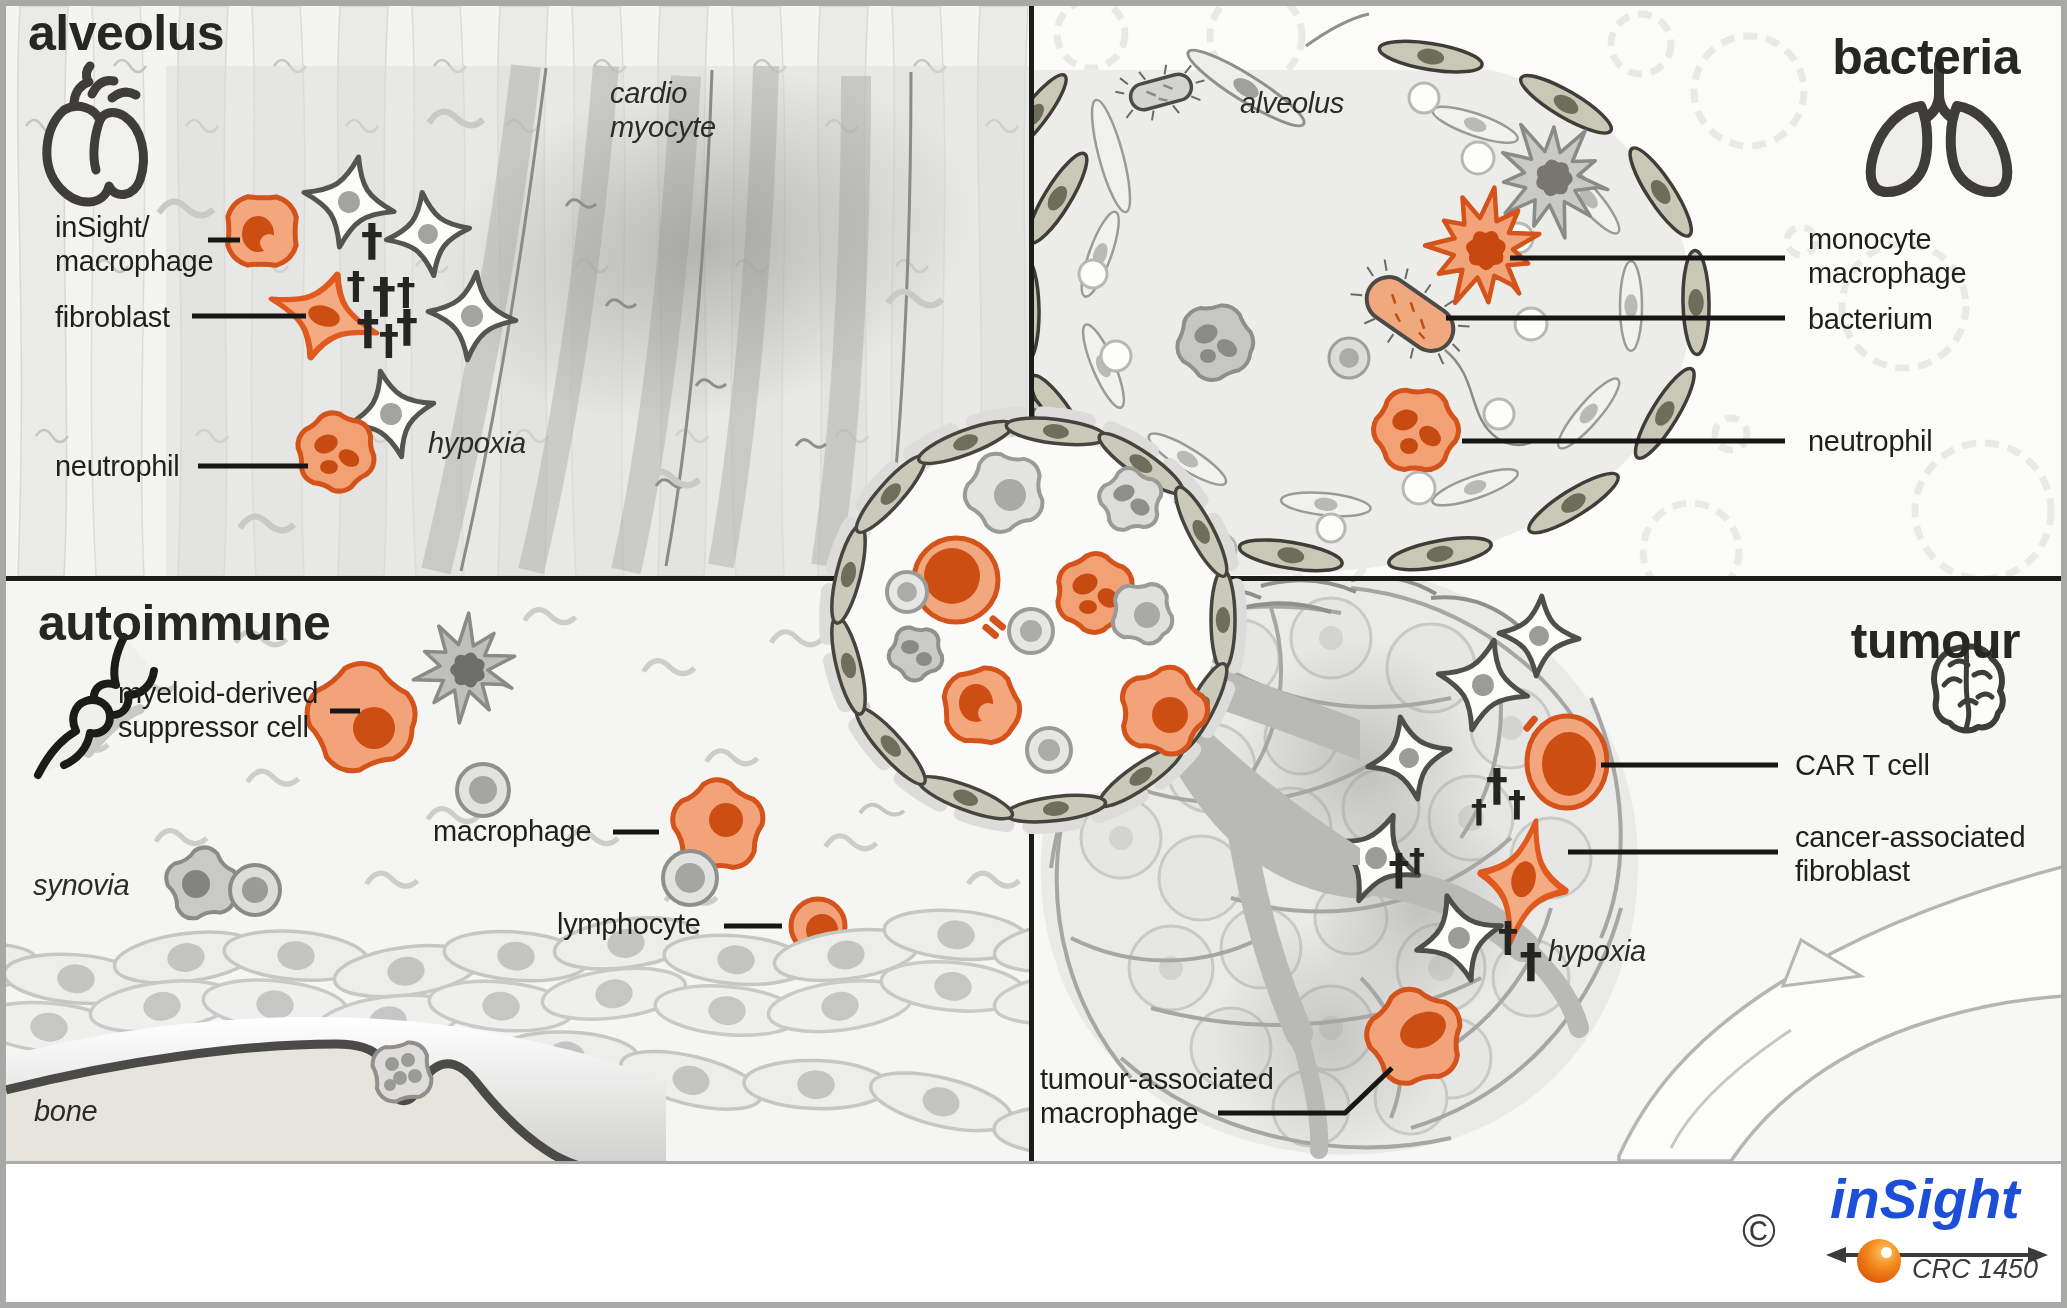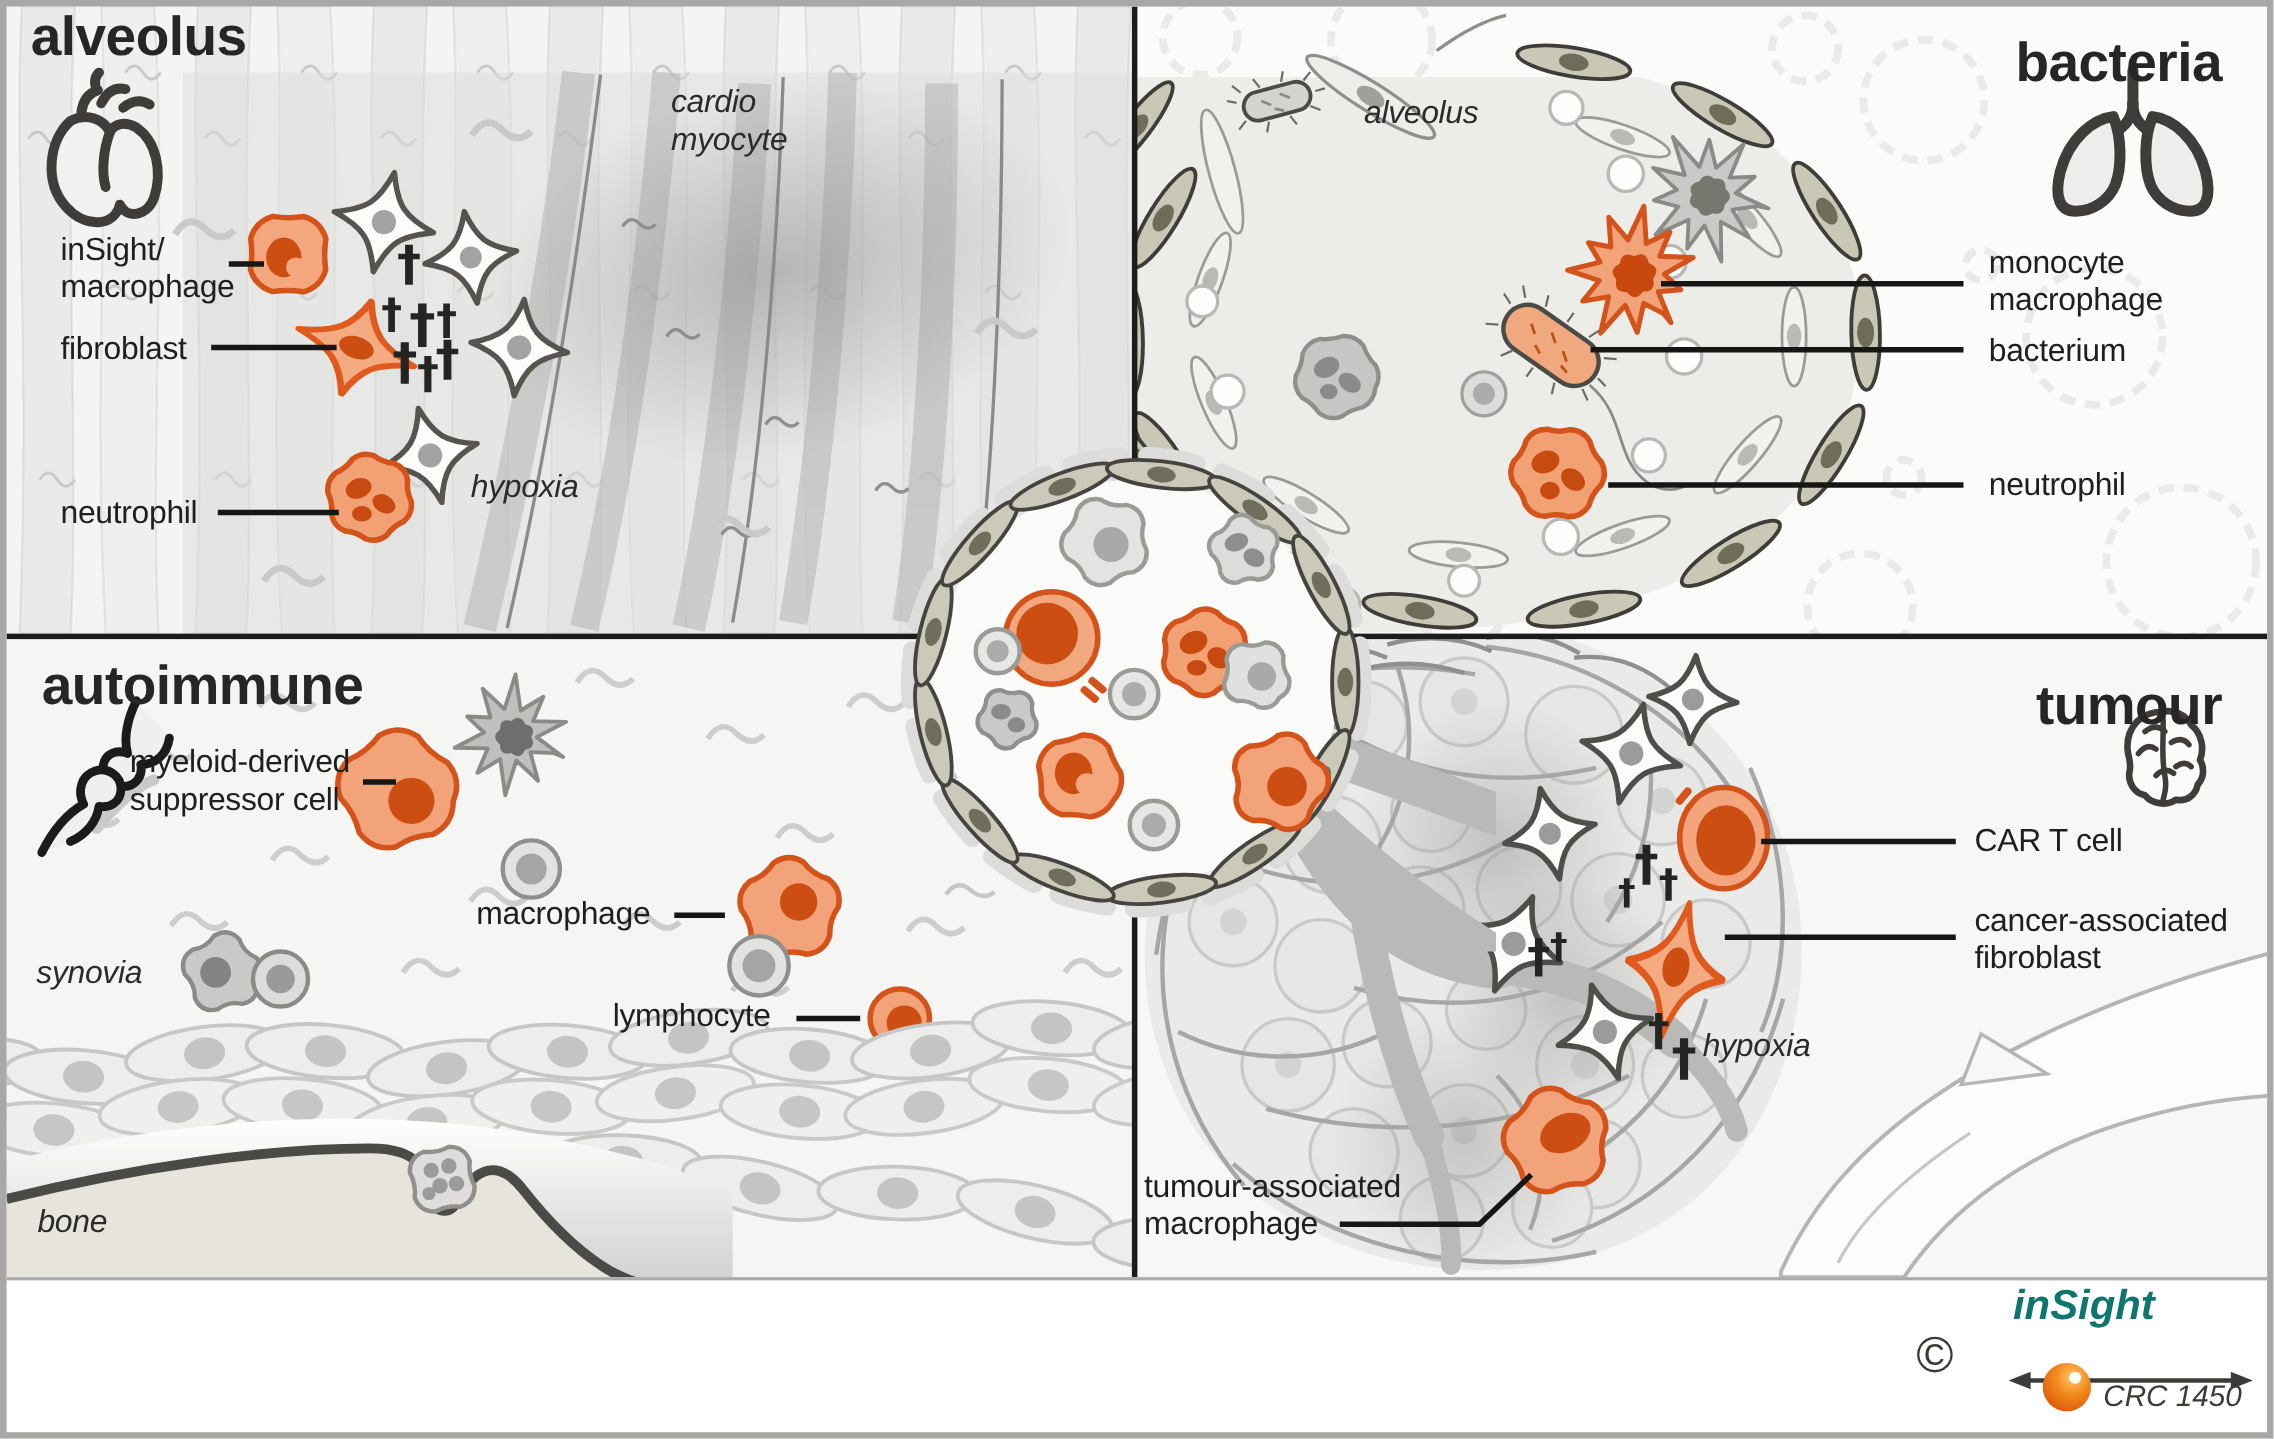--- a/index.html
+++ b/index.html
@@ -16,22 +16,22 @@
   .title{position:absolute;font-size:50px;font-weight:700;color:#262624;line-height:1;
          letter-spacing:-0.5px;z-index:12;}
   .ital{font-style:italic;color:#2b2b29;}
   .right{text-align:right;margin-top:22px;}
   #crosses-layer{position:absolute;left:0;top:0;width:100%;height:100%;z-index:11;pointer-events:none;}
   .dagger{position:absolute;color:#242422;font-family:"DejaVu Sans",sans-serif;
           transform:translate(-50%,-55%);font-weight:600;}
   #footer-strip{position:absolute;left:6px;top:1161px;width:2055px;height:141px;background:#ffffff;
                 border-top:3px solid #ababa9;z-index:9;}
   #logo-copyright{position:absolute;left:1742px;top:1204px;font-size:46px;color:#3b3b39;z-index:12;}
-  #logo-brand{position:absolute;left:1830px;top:1166px;font-size:38px;font-style:italic;font-weight:600;
-              color:#0f766e;z-index:12;letter-spacing:0px;}
+  #logo-brand{position:absolute;left:1830px;top:1166px;font-size:56px;font-style:italic;font-weight:600;
+              color:#1d4ed8;z-index:12;letter-spacing:0px;}
   #logo-arrow{position:absolute;left:1826px;top:1244px;z-index:12;}
   #logo-ball{position:absolute;left:1857px;top:1239px;width:44px;height:44px;border-radius:50%;z-index:13;
              background:radial-gradient(circle at 62% 30%, #ffc76b 0%, #f28a1c 38%, #e05e0e 75%, #c94f0b 100%);}
   #logo-ball span{position:absolute;left:24px;top:8px;width:11px;height:11px;border-radius:50%;background:#ffffff;}
   #logo-org{position:absolute;left:1912px;top:1254px;font-size:27px;font-style:italic;color:#3b3b39;z-index:14;}
 </style>
 </head>
 <body>
 
 <div id="canvas">

